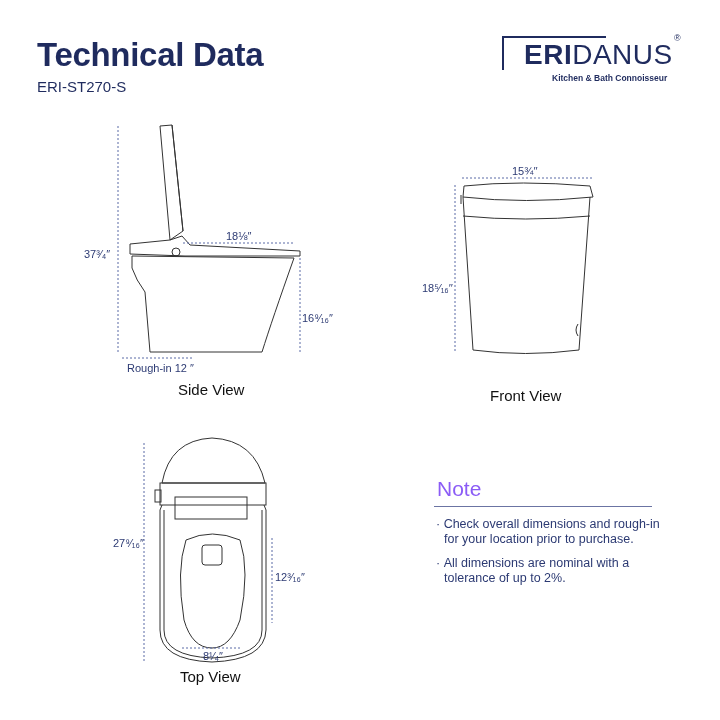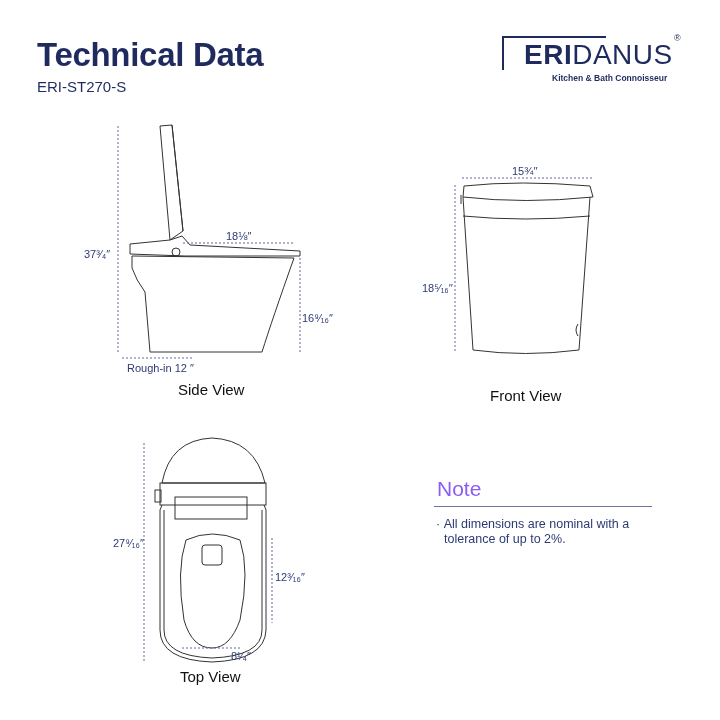--- a/index.html
+++ b/index.html
@@ -86,20 +86,21 @@
 <div class="abs dim" style="left:302px;top:300px;margin-top:12px;">16⁹⁄₁₆″</div>
 <div class="abs dim" style="left:127px;top:362px;">Rough-in 12 ″</div>
 <div class="abs caption" style="left:178px;top:381px;">Side View</div>
 
 <div class="abs dim" style="left:512px;top:165px;">15¾′′</div>
 <div class="abs dim" style="left:422px;top:262px;margin-top:20px;">18⁵⁄₁₆′′</div>
 <div class="abs caption" style="left:490px;top:387px;">Front View</div>
 
 <div class="abs dim" style="left:113px;top:537px;">27⁹⁄₁₆″</div>
 <div class="abs dim" style="left:275px;top:571px;">12³⁄₁₆″</div>
-<div class="abs dim" style="left:203px;top:650px;margin-left:28px;">8¹⁄₄″</div>
+<div class="abs dim" style="left:203px;top:650px;">8¹⁄₄″</div>
 <div class="abs caption" style="left:180px;top:668px;">Top View</div>
 
 <div class="abs note-head">Note</div>
 <div class="abs note-rule"></div>
 <ul class="abs note-list">
+  <li>Check overall dimensions and rough-in for your location prior to purchase.</li>
   <li>All dimensions are nominal with a tolerance of up to 2%.</li>
 </ul>
 
 </body></html>

